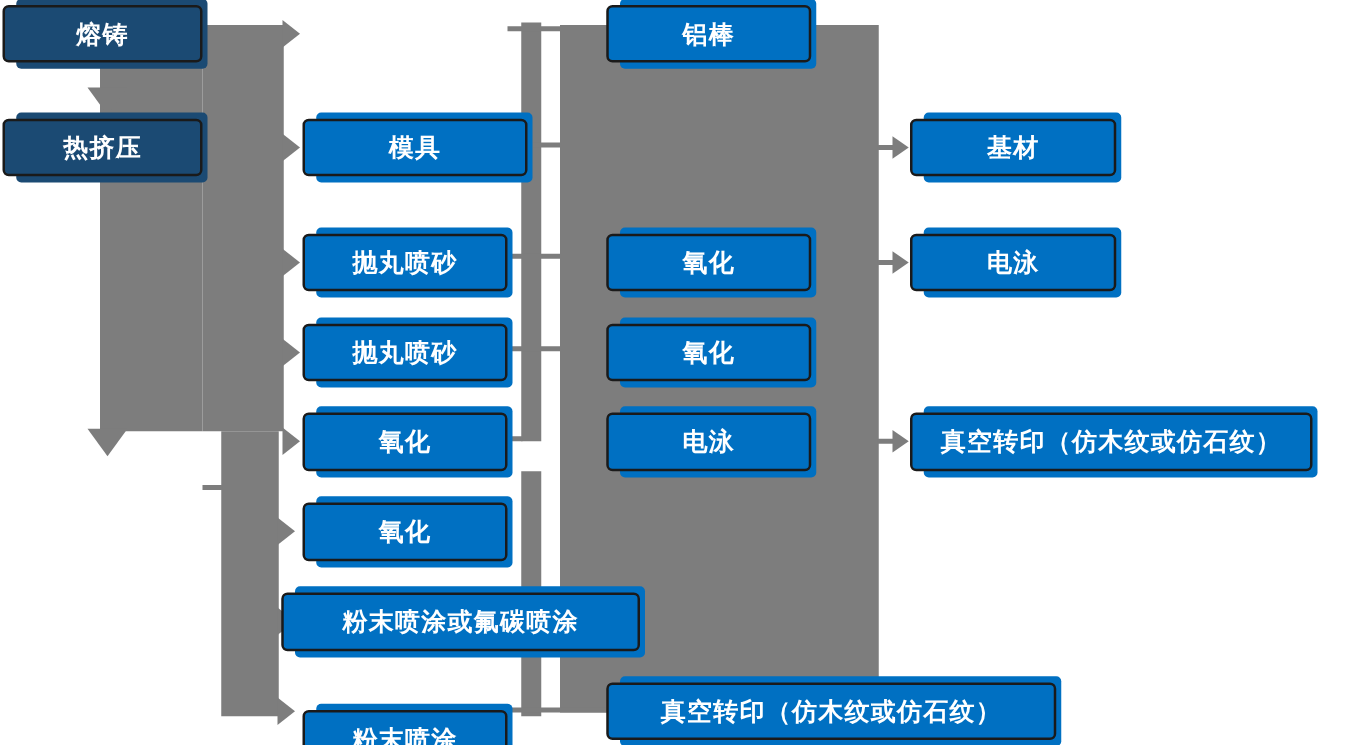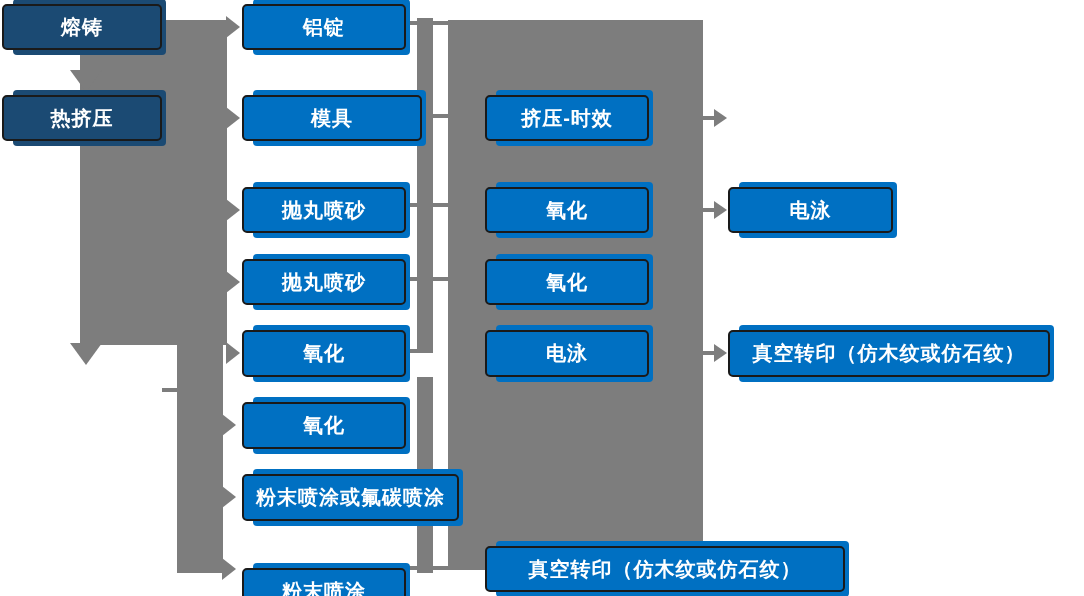--- a/index.html
+++ b/index.html
@@ -74,26 +74,20 @@
         <span class="lbl">熔铸</span>
       </span>
   </div>
   <div class="node navy" style="left:2px;top:95px;width:160px;height:46px">
     <span class="back"></span>
     <span class="front">
         <span class="lbl">热挤压</span>
       </span>
   </div>
 
-  <div class="node blue" style="left:242px;top:4px;width:164px;height:46px">
-    <span class="back"></span>
-    <span class="front">
-        <span class="lbl">铝锭</span>
-      </span>
-  </div>
   <div class="node blue" style="left:242px;top:95px;width:180px;height:46px">
     <span class="back"></span>
     <span class="front">
         <span class="lbl">模具</span>
       </span>
   </div>
   <div class="node blue" style="left:242px;top:187px;width:164px;height:46px">
     <span class="back"></span>
     <span class="front">
         <span class="lbl">抛丸喷砂</span>
@@ -110,37 +104,37 @@
     <span class="front">
         <span class="lbl">氧化</span>
       </span>
   </div>
   <div class="node blue" style="left:242px;top:402px;width:164px;height:47px">
     <span class="back"></span>
     <span class="front">
         <span class="lbl">氧化</span>
       </span>
   </div>
-  <div class="node blue" style="left:242px;top:474px;width:217px;height:47px">
+  <div class="node blue" style="left:225px;top:474px;width:287px;height:47px">
     <span class="back"></span>
     <span class="front">
         <span class="lbl">粉末喷涂或氟碳喷涂</span>
       </span>
   </div>
   <div class="node blue" style="left:242px;top:568px;width:164px;height:46px">
     <span class="back"></span>
     <span class="front">
         <span class="lbl">粉末喷涂</span>
       </span>
   </div>
 
-  <div class="node blue" style="left:485px;top:95px;width:164px;height:46px">
+  <div class="node blue" style="left:485px;top:4px;width:164px;height:46px">
     <span class="back"></span>
     <span class="front">
-        <span class="lbl">挤压-时效</span>
+        <span class="lbl">铝棒</span>
       </span>
   </div>
   <div class="node blue" style="left:485px;top:187px;width:164px;height:46px">
     <span class="back"></span>
     <span class="front">
         <span class="lbl">氧化</span>
       </span>
   </div>
   <div class="node blue" style="left:485px;top:259px;width:164px;height:46px">
     <span class="back"></span>
@@ -154,20 +148,26 @@
         <span class="lbl">电泳</span>
       </span>
   </div>
   <div class="node blue" style="left:485px;top:546px;width:360px;height:46px">
     <span class="back"></span>
     <span class="front">
         <span class="lbl">真空转印（仿木纹或仿石纹）</span>
       </span>
   </div>
 
+  <div class="node blue" style="left:728px;top:95px;width:165px;height:46px">
+    <span class="back"></span>
+    <span class="front">
+        <span class="lbl">基材</span>
+      </span>
+  </div>
   <div class="node blue" style="left:728px;top:187px;width:165px;height:46px">
     <span class="back"></span>
     <span class="front">
         <span class="lbl">电泳</span>
       </span>
   </div>
   <div class="node blue" style="left:728px;top:330px;width:322px;height:47px">
     <span class="back"></span>
     <span class="front">
         <span class="lbl">真空转印（仿木纹或仿石纹）</span>

